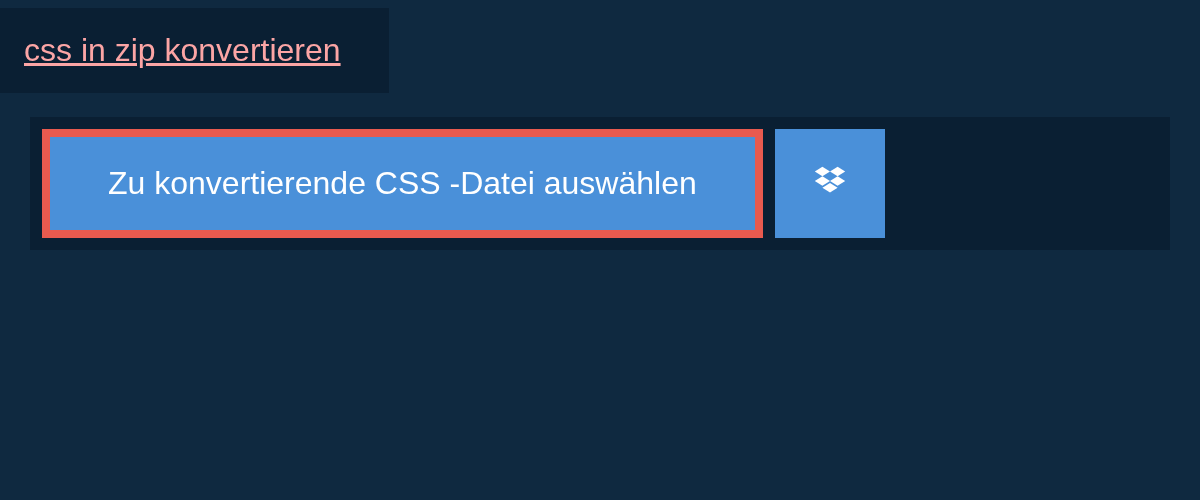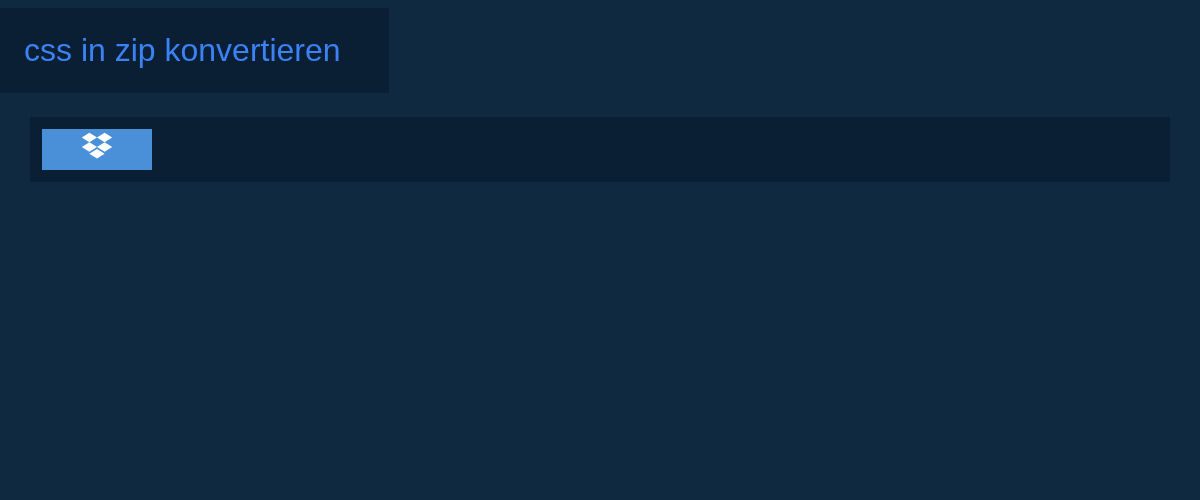--- a/index.html
+++ b/index.html
@@ -10,25 +10,26 @@
     body {
       width: 1200px;
       height: 500px;
       background: #0f2940;
       font-family: Arial, Helvetica, sans-serif;
       overflow: hidden;
     }
     .tab {
       display: inline-block;
       background: #0a1f33;
-      color: #3b82f6;
+      color: #fca5a5;
       font-size: 32px;
       font-weight: 400;
       padding: 24px 48px 24px 24px;
       margin-top: 8px;
+      text-decoration: underline;
     }
     .panel {
       background: #0a1f33;
       margin: 0 30px;
       margin-top: 24px;
       padding: 12px;
       display: flex;
       gap: 12px;
       align-items: stretch;
     }
@@ -65,20 +66,23 @@
 </head>
 <body>
 
 
 
 <div class="tab">
   <span>css in zip konvertieren</span>
 </div>
 
 <div class="panel">
+  <button class="select-button">
+    <span>Zu konvertierende CSS -Datei auswählen</span>
+  </button>
   <button class="dropbox-button">
     <span>
       <svg viewBox="0 0 40 40">
         <path d="M12 4 L20 9 L12 14 L4 9 Z"></path>
         <path d="M28 4 L36 9 L28 14 L20 9 Z"></path>
         <path d="M12 14 L20 19 L12 24 L4 19 Z"></path>
         <path d="M28 14 L36 19 L28 24 L20 19 Z"></path>
         <path d="M12 26 L20 21 L28 26 L20 31 Z"></path>
       </svg>
     </span>

